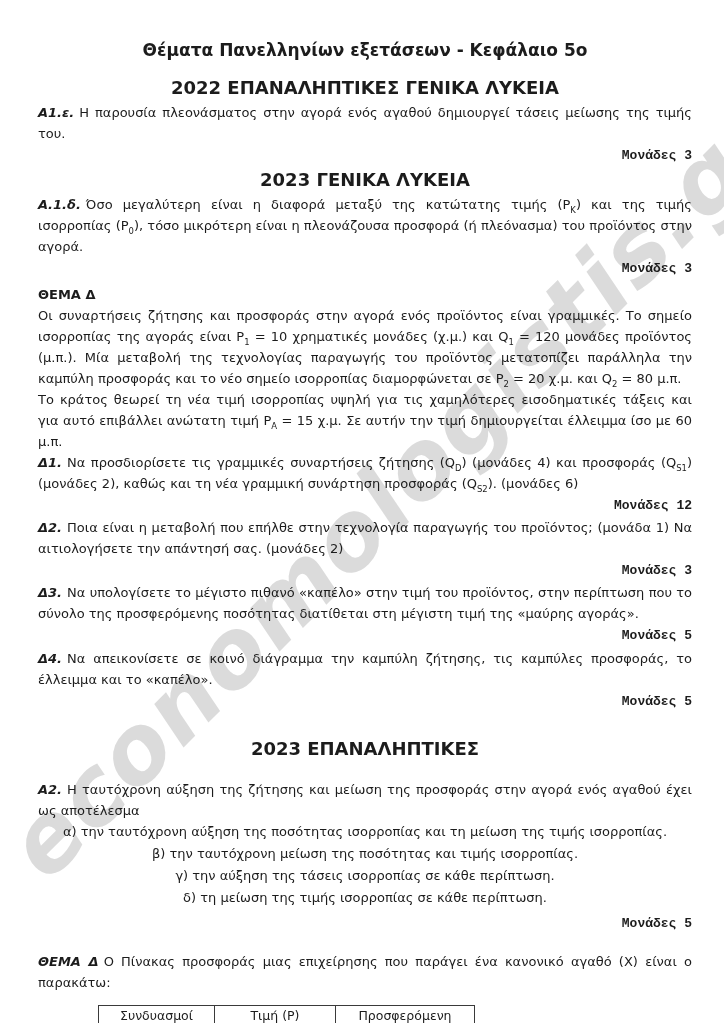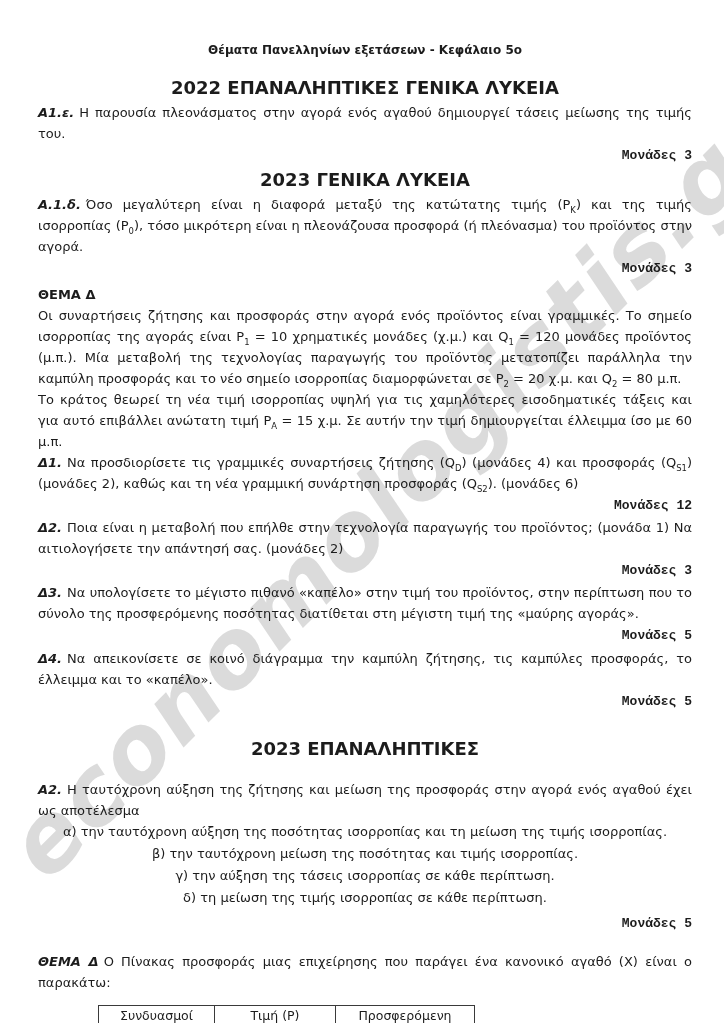--- a/index.html
+++ b/index.html
@@ -25,21 +25,21 @@
     z-index: 0;
     user-select: none;
   }
   .content {
     position: absolute;
     left: 38px; right: 32px; top: 0;
     z-index: 1;
     font-size: 13px;
     line-height: 21px;
   }
-  .doc-title { text-align:center; font-weight:bold; padding-top:40px; font-size:12px; }
+  .doc-title { text-align:center; font-weight:bold; padding-top:40px; font-size:17px; }
   .sec-title { text-align:center; font-weight:bold; margin:16px 0 4px; font-size:18px; }
   .sec-title.gap-lg { margin-top:26px; margin-bottom:20px; }
   p.para { margin:0; text-align: justify; }
   p.para.spaced { margin-top:2px; }
   .qlabel { font-weight:bold; margin-right:5px;font-style:italic; }
   .marks { text-align:right; font-weight:bold; margin:1px 0;font-family:Liberation Mono, monospace; }
   .thema-label { font-weight:bold; margin-top:5px; }
   .option-line { margin:0; line-height:22px; text-align:center; }
   sub { font-size:0.65em; line-height:0; }
   table.supply {

